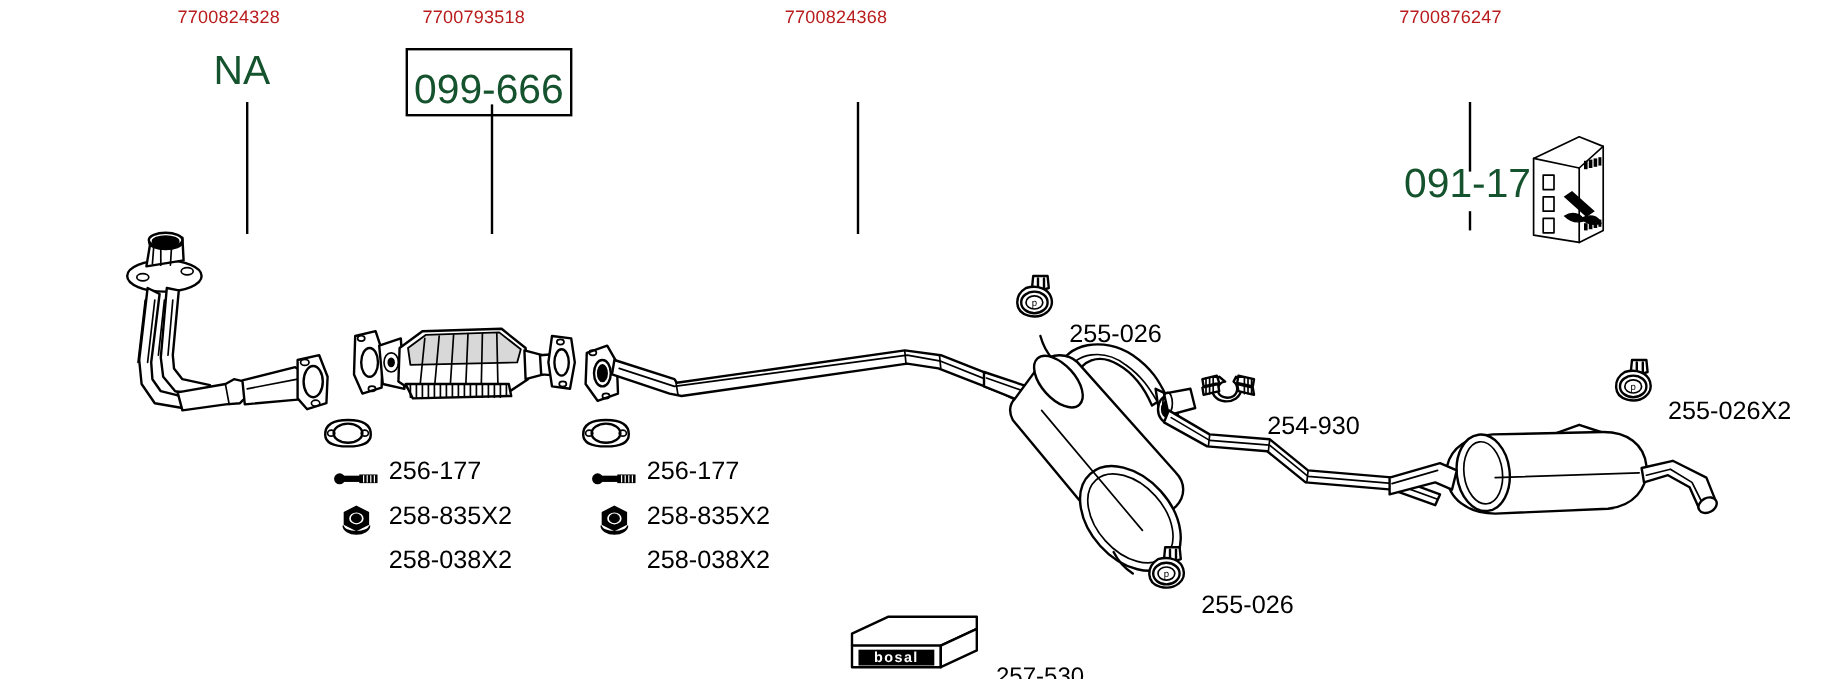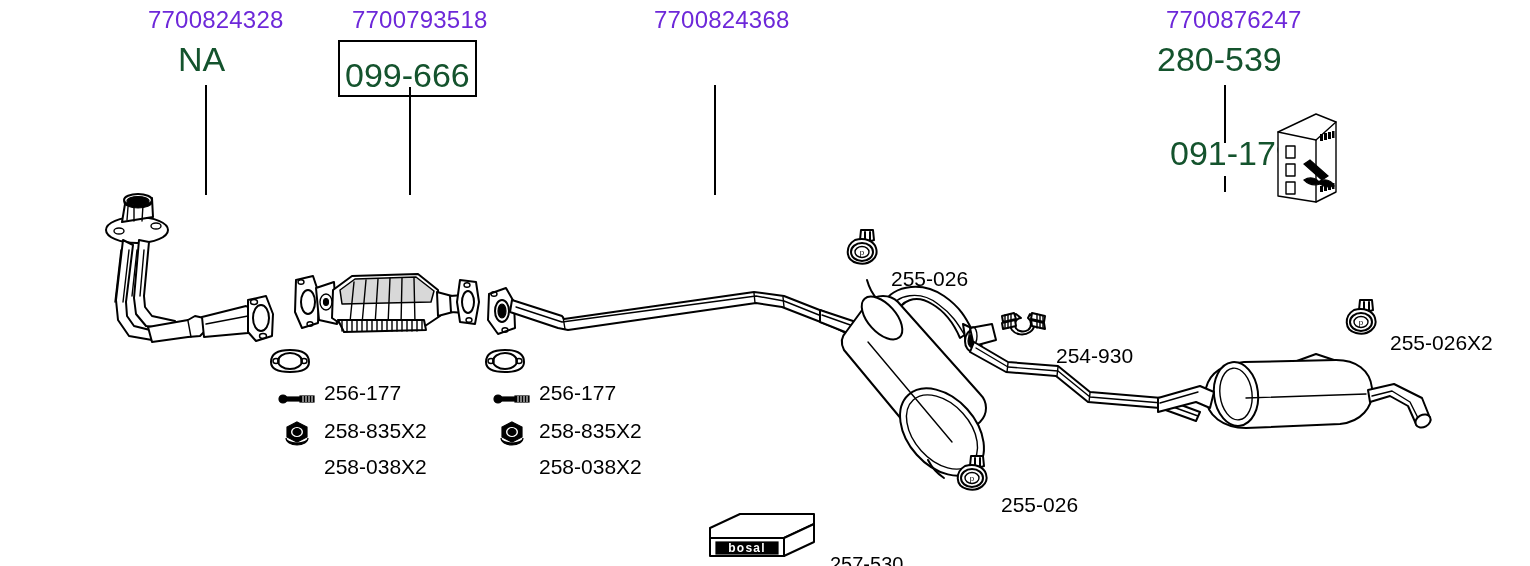--- a/index.html
+++ b/index.html
@@ -16,24 +16,24 @@
     position: relative;
     width: 1530px;
     height: 566px;
     background: #ffffff;
     overflow: hidden;
   }
   .abs { position: absolute; }
 
   
   .oem-code {
-    font-size: 24px;
+    font-size: 15px;
     letter-spacing: 0.2px;
     white-space: nowrap;
-    color: #6d28d9;
+    color: #b91c1c;
     text-align: right;
   }
   .part-big {
     font-size: 34px;
     white-space: nowrap;
     color: #14532d;
     line-height: 1;
   }
   .part-big.boxed {
     border: 2px solid #000;
@@ -77,21 +77,20 @@
   <div class="abs leader" style="left:205px; top:85px; height:110px;"></div>
 
   <div class="abs oem-code" style="left:352px; top:6px;">7700793518</div>
   <div class="abs part-big boxed" style="left:338px; top:40px;">099-666</div>
   <div class="abs leader" style="left:409px; top:87px; height:108px;"></div>
 
   <div class="abs oem-code" style="left:654px; top:6px;">7700824368</div>
   <div class="abs leader" style="left:714px; top:85px; height:110px;"></div>
 
   <div class="abs oem-code" style="left:1166px; top:6px;">7700876247</div>
-  <div class="abs part-big" style="left:1157px; top:42px;">280-539</div>
   <div class="abs leader" style="left:1224px; top:85px; height:58px;"></div>
 
   <div class="abs part-big" style="left:1170px; top:136px;">091-179</div>
   <div class="abs leader" style="left:1224px; top:176px; height:16px;"></div>
 
   <div class="abs" style="left:1272px; top:108px;">
     <svg width="70" height="100" viewBox="0 0 70 100">
       <polygon class="fil-w-thin" points="6,24 44,6 64,14 64,84 44,94 6,88"></polygon>
       <polyline class="ln-thin" points="6,24 44,32 44,94"></polyline>
       <polyline class="ln-thin" points="44,32 64,14"></polyline>

